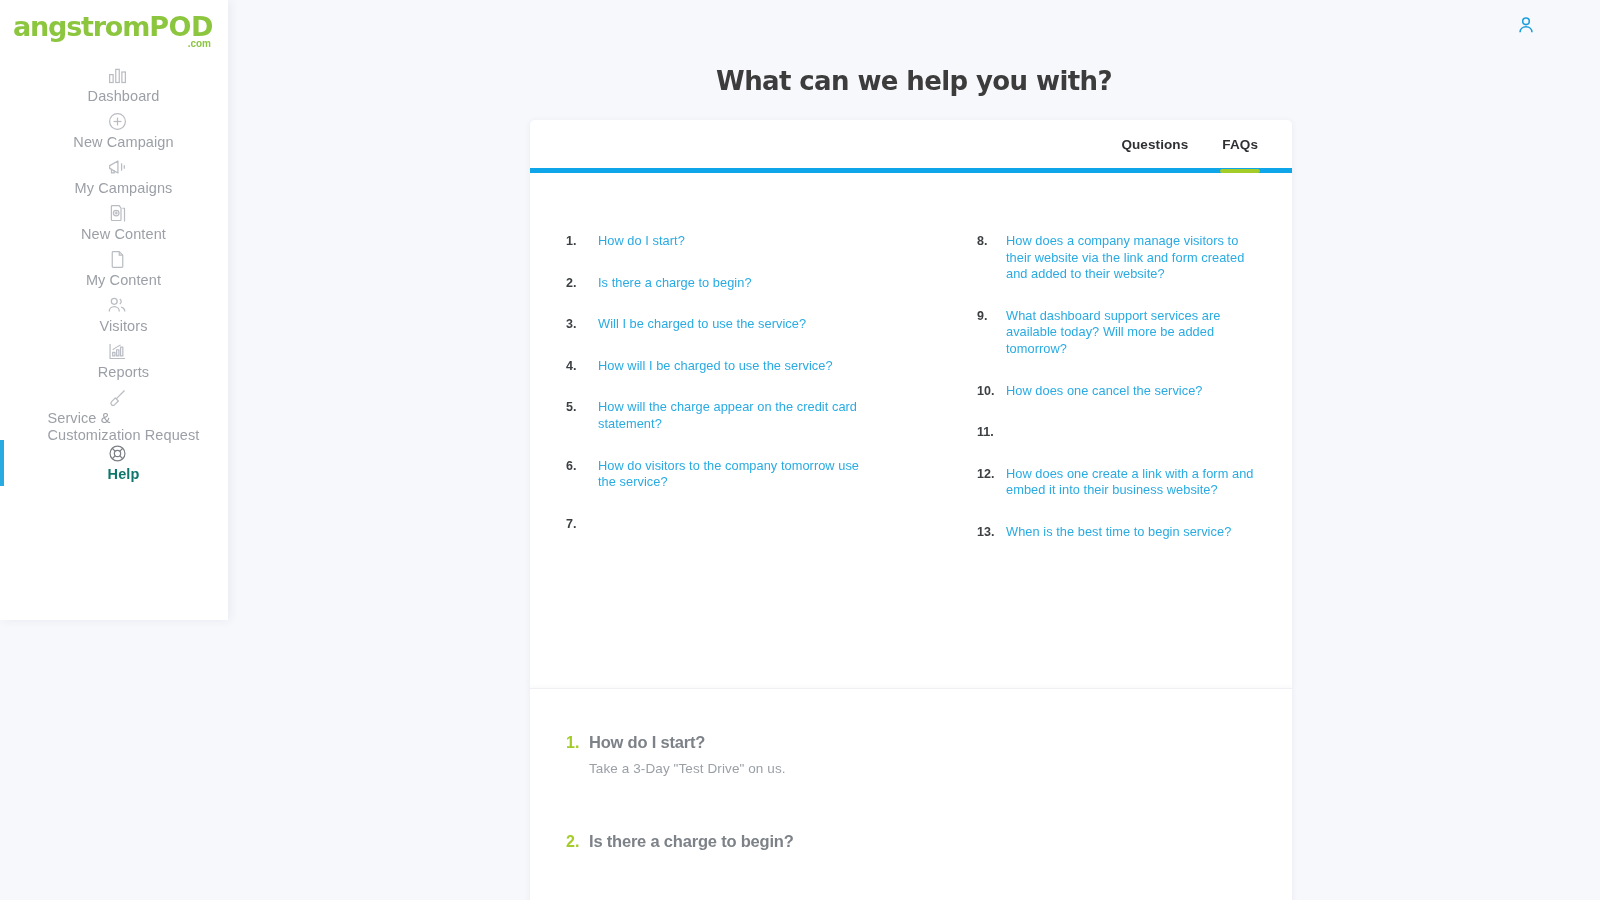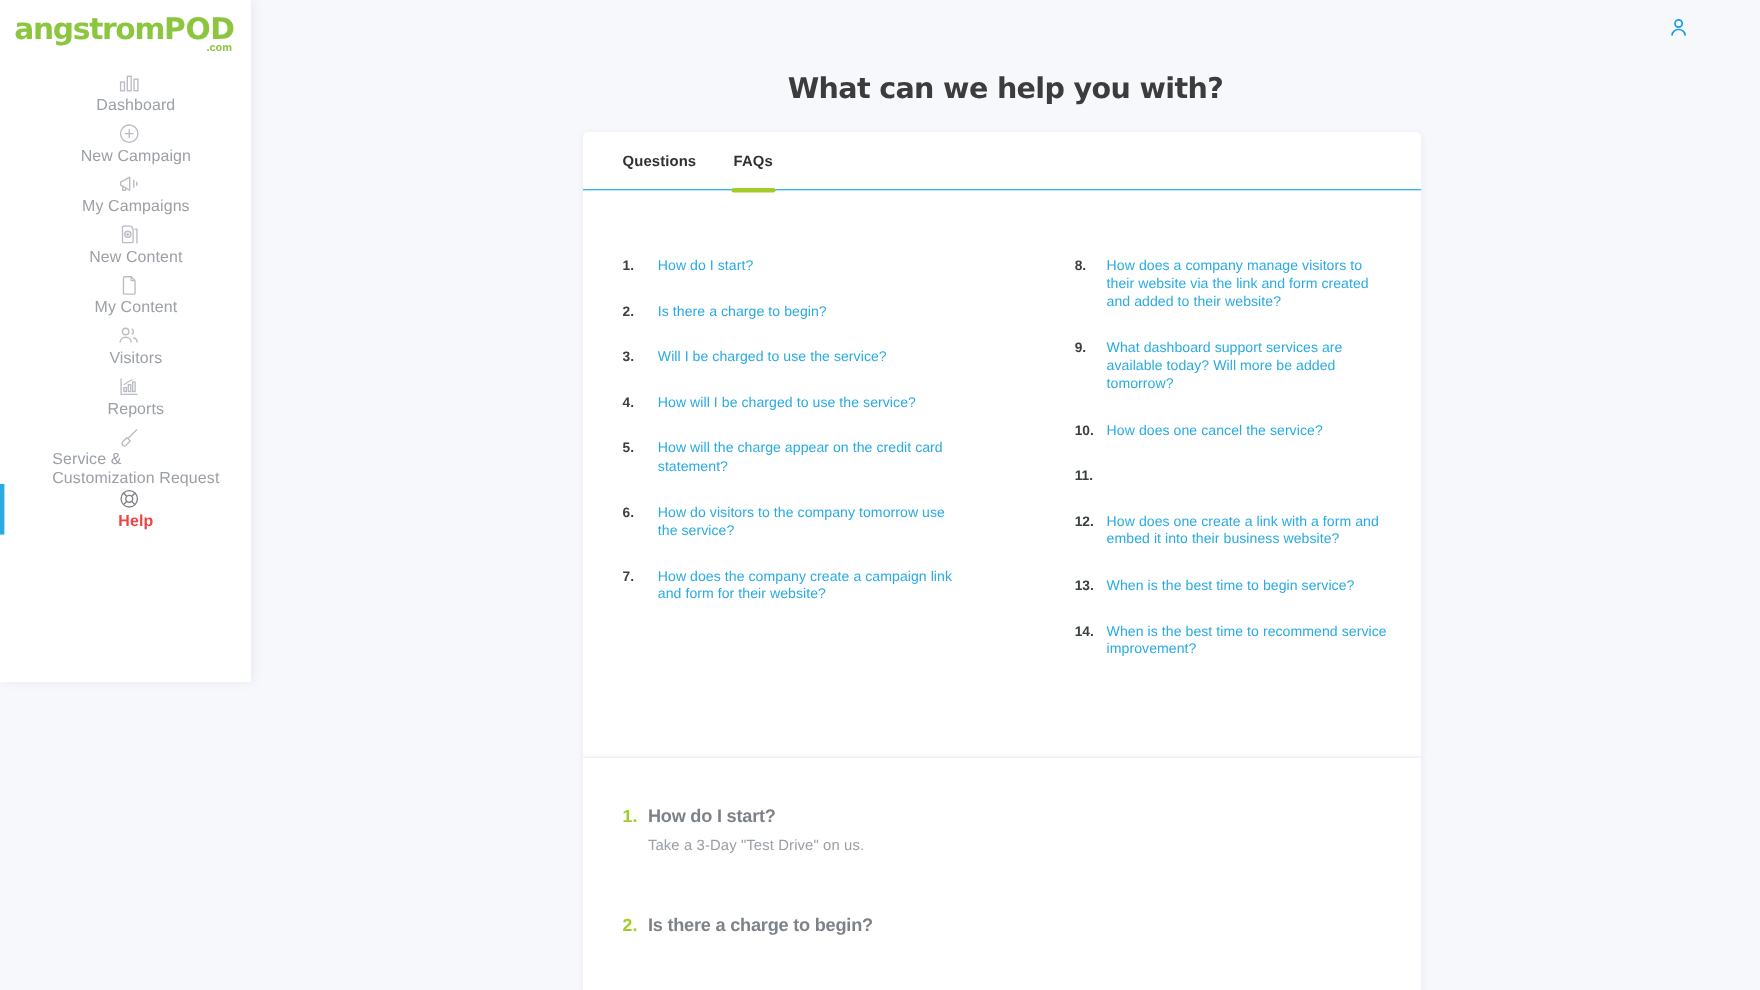--- a/index.html
+++ b/index.html
@@ -53,21 +53,21 @@
   }
   .nav-item .nav-icon svg { display: block; }
   .nav-label {
     font-size: 14.5px;
     color: #9b9fa6;
     line-height: 1.18;
     letter-spacing: 0.1px;
     white-space: pre-line;
   }
   .nav-item.two-line { height: 56px; justify-content: space-between; }
-  .nav-item.active .nav-label { color: #ef4444; font-weight: 700; }
+  .nav-item.active .nav-label { color: #0f766e; font-weight: 700; }
   .nav-item.active::before {
     content: ""; position: absolute; left: 0; top: 0;
     width: 4px; height: 100%;
     background: #29abe2;
   }
 
   
   #topbar {
     position: absolute; left: 228px; top: 0;
     width: 1372px; height: 50px;
@@ -99,23 +99,24 @@
     background: #ffffff;
     box-shadow: 0 1px 6px rgba(50,60,90,0.07);
   }
   #card-faq { top: 120px; height: 568px; border-radius: 5px 5px 0 0; }
   #card-answers { top: 688px; height: 260px; border-radius: 0 0 5px 5px; border-top: 1px solid #eef0f3; }
 
   
   #tabs {
     position: absolute; left: 0; top: 0;
     width: 100%; height: 53px;
-    border-bottom: 1px solid #0ea5e9;
+    border-bottom: 5px solid #0ea5e9;
     display: flex; align-items: center;
     padding-left: 36px;
+    justify-content: flex-end;
   }
   .tab {
     position: relative;
     height: 53px; display: flex; align-items: center;
     margin-right: 34px;
     font-size: 13.5px; font-weight: 700;
     color: #2f3034;
     cursor: pointer;
     letter-spacing: 0.1px;
   }
@@ -341,21 +342,20 @@
         <div class="faq-row">
           <span class="faq-num">5.</span>
           <span class="faq-link">How will the charge appear on the credit card statement?</span>
         </div>
         <div class="faq-row">
           <span class="faq-num">6.</span>
           <span class="faq-link">How do visitors to the company tomorrow use the service?</span>
         </div>
         <div class="faq-row">
           <span class="faq-num">7.</span>
-          <span class="faq-link">How does the company create a campaign link and form for their website?</span>
         </div>
       </div>
 
       <div class="faq-col right">
         <div class="faq-row">
           <span class="faq-num">8.</span>
           <span class="faq-link">How does a company manage visitors to their website via the link and form created and added to their website?</span>
         </div>
         <div class="faq-row">
           <span class="faq-num">9.</span>
@@ -368,24 +368,20 @@
         <div class="faq-row">
           <span class="faq-num">11.</span>
         </div>
         <div class="faq-row">
           <span class="faq-num">12.</span>
           <span class="faq-link">How does one create a link with a form and embed it into their business website?</span>
         </div>
         <div class="faq-row">
           <span class="faq-num">13.</span>
           <span class="faq-link">When is the best time to begin service?</span>
-        </div>
-        <div class="faq-row">
-          <span class="faq-num">14.</span>
-          <span class="faq-link">When is the best time to recommend service improvement?</span>
         </div>
       </div>
 
     </div>
   </div>
 
   <div class="card" id="card-answers">
     <div id="answers">
 
       <div class="answer-block">

